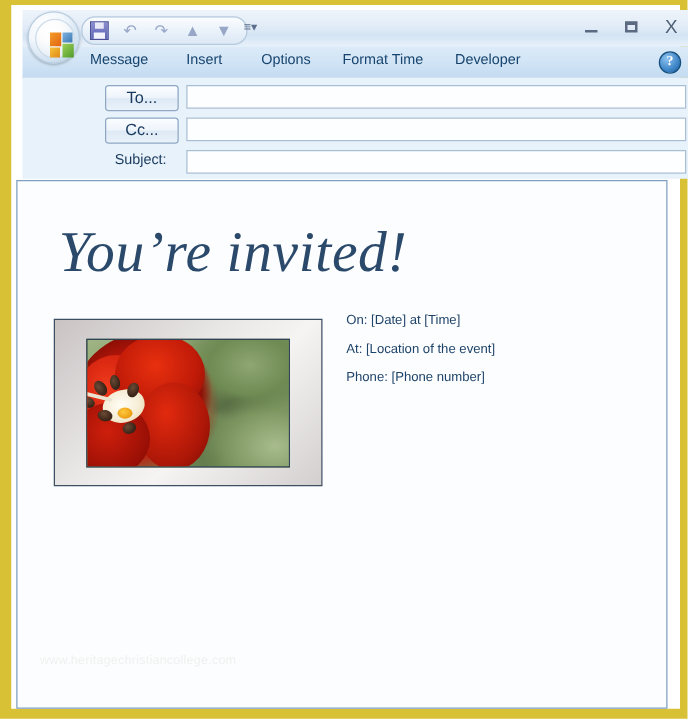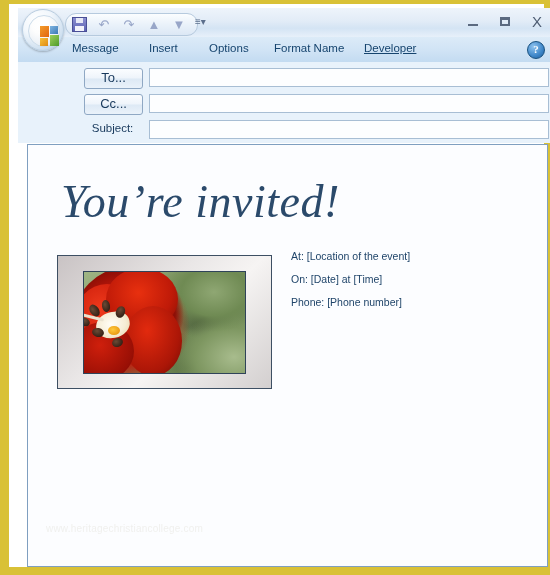--- a/index.html
+++ b/index.html
@@ -126,21 +126,21 @@
     top: 3px;
     font-size: 11.5px;
     color: #16446e;
     padding: 2px 6px;
     white-space: nowrap;
   }
   #tab-message    { left: 48px; text-align: right; }
   #tab-insert     { left: 125px; }
   #tab-options    { left: 185px; }
   #tab-formattext { left: 250px; }
-  #tab-developer  { left: 340px; text-decoration: underline; }
+  #tab-developer  { left: 340px; }
 
   #help-icon {
     position: absolute;
     right: 8px; top: 4px;
     width: 16px; height: 16px;
     border-radius: 50%;
     background: radial-gradient(circle at 35% 30%, #8fc3ef 0%, #3e86c8 60%, #1d5b9b 100%);
     border: 1px solid #17507f;
     color: #ffffff;
     font-size: 11px;
@@ -229,21 +229,21 @@
     border: 1px solid #a8bed4;
     box-sizing: border-box;
   }
   #to-input      { top: 6px; }
   #cc-input      { top: 32px; }
   #subject-input { top: 58px; }
 
   
   #message-body {
     position: absolute;
-    left: 18px; top: 140px;
+    left: 4px; top: 140px;
     width: 521px; height: 423px;
     background: #fcfdff;
     border: 1px solid #7f9fc0;
     box-sizing: border-box;
     overflow: hidden;
   }
 
   #invitation-title {
     position: absolute;
     left: 33px; top: 30px;
@@ -392,21 +392,21 @@
       <div class="win-btn win-min"></div>
       <div class="win-btn win-max"></div>
       <div class="win-btn win-close">X</div>
     </div>
   </div>
 
   <div id="ribbon-tabs">
     <div class="ribbon-tab" id="tab-message">Message</div>
     <div class="ribbon-tab" id="tab-insert">Insert</div>
     <div class="ribbon-tab" id="tab-options">Options</div>
-    <div class="ribbon-tab" id="tab-formattext">Format Name</div>
+    <div class="ribbon-tab" id="tab-formattext">Format Time</div>
     <div class="ribbon-tab" id="tab-developer">Developer</div>
     <div id="help-icon">?</div>
   </div>
 
   <div id="compose-header">
 
 
     <div class="field-button" id="to-button">To...</div>
     <div class="field-button" id="cc-button">Cc...</div>
     <div id="subject-label">Subject:</div>
@@ -435,21 +435,21 @@
           <span class="anther a3"></span>
           <span class="anther a4"></span>
           <span class="anther a5"></span>
           <span class="anther a6"></span>
           <span class="stamen-yellow"></span>
         </span>
       </div>
     </div>
 
     <div id="event-text">
+      <div class="event-line">On:   [Date] at [Time]</div>
       <div class="event-line">At:  [Location of the event]</div>
-      <div class="event-line">On:   [Date] at [Time]</div>
       <div class="event-line">Phone:  [Phone number]</div>
     </div>
 
     <div id="watermark">www.heritagechristiancollege.com</div>
   </div>
 
 </div>
 
 </body></html>

